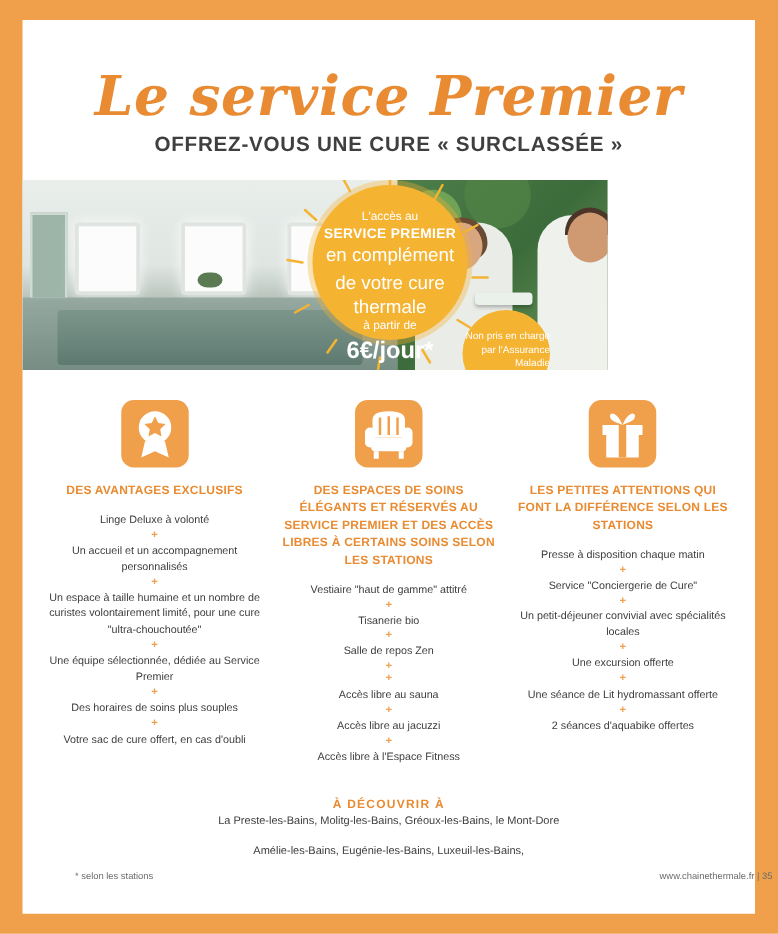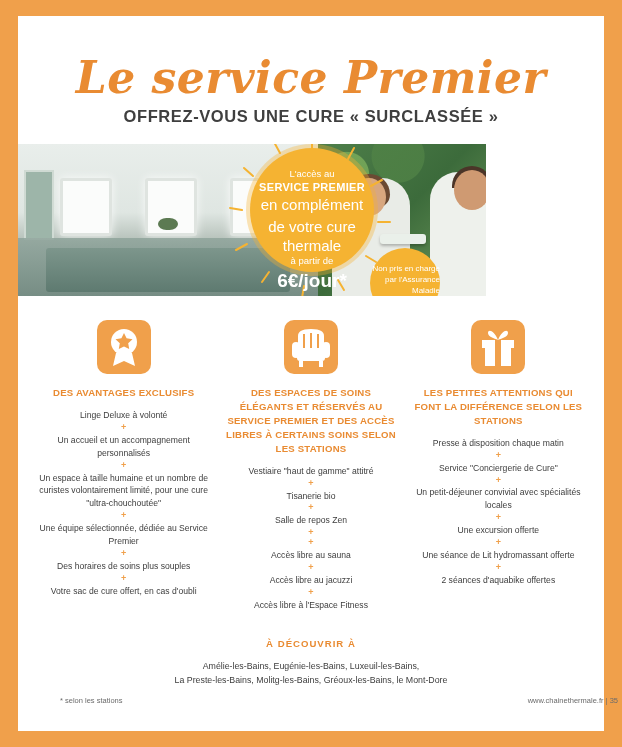--- a/index.html
+++ b/index.html
@@ -303,22 +303,22 @@
         <div class="it">Une séance de Lit hydromassant offerte</div>
         <div class="plus">+</div>
         <div class="it">2 séances d'aquabike offertes</div>
       </div>
     </div>
 
   </div>
 
   <div class="discover">
     <div class="dt">À DÉCOUVRIR À</div>
+    <div class="dl" style="margin-top:0">La Preste-les-Bains, Molitg-les-Bains, Gréoux-les-Bains, le Mont-Dore</div>
     <div class="dl">Amélie-les-Bains, Eugénie-les-Bains, Luxeuil-les-Bains,</div>
-    <div class="dl" style="margin-top:0">La Preste-les-Bains, Molitg-les-Bains, Gréoux-les-Bains, le Mont-Dore</div>
   </div>
 
   <div class="footline">
     <div>* selon les stations</div>
     <div>www.chainethermale.fr | 35</div>
   </div>
 
 </div>
 
 </body></html>

